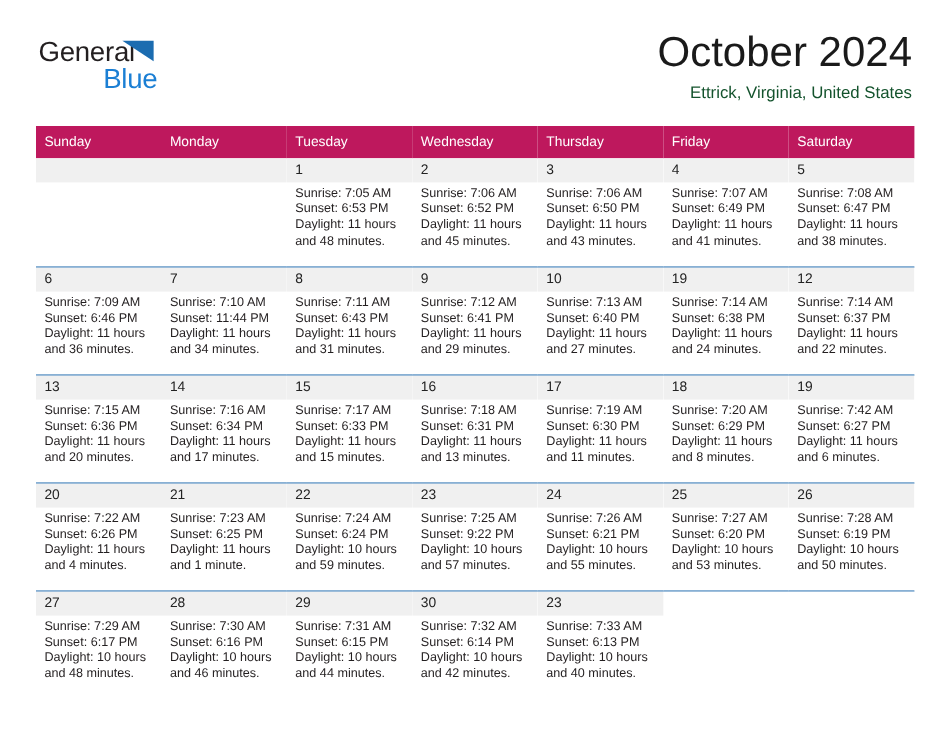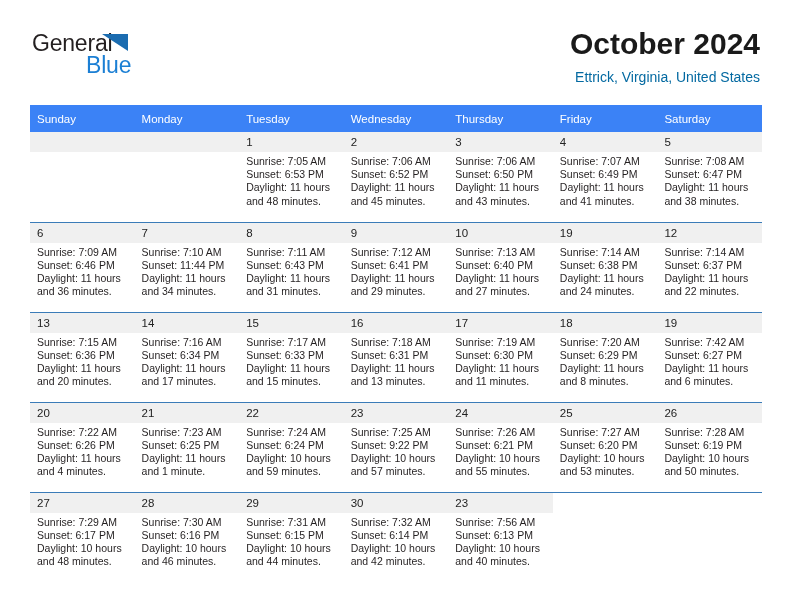--- a/index.html
+++ b/index.html
@@ -67,45 +67,45 @@
     margin-left: 22px;
   }
 
   .title-block {
     position: absolute;
     right: 0;
     top: 0;
     text-align: right;
   }
   .cal-title {
-    font-size: 30px;
+    font-size: 35px;
     line-height: 32px;
     color: #1a1a1a;
-    font-weight: bold;
+    font-weight: normal;
     white-space: nowrap;
   }
   .cal-subtitle {
     margin-top: 8px;
     font-size: 14px;
     line-height: 18px;
-    color: #0369a1;
+    color: #14532d;
     white-space: nowrap;
   }
 
   
   .calendar {
     position: absolute;
     left: 30px;
     top: 105px;
     width: 732px;
     border-collapse: collapse;
     table-layout: fixed;
   }
   .calendar th {
-    background: #3b82f6;
+    background: #be185d;
     color: #ffffff;
     font-size: 11.5px;
     font-weight: normal;
     text-align: left;
     padding: 5px 0 5px 7px;
     height: 17px;
     border: none;
   }
   .calendar td {
     width: 104.57px;
@@ -532,21 +532,21 @@
                 <div>Sunset: 6:14 PM</div>
                 <div>Daylight: 10 hours</div>
                 <div>and 42 minutes.</div>
               </div>
             </div>
           </td>
           <td>
             <div class="cell">
               <div class="daynum">23</div>
               <div class="info">
-                <div>Sunrise: 7:56 AM</div>
+                <div>Sunrise: 7:33 AM</div>
                 <div>Sunset: 6:13 PM</div>
                 <div>Daylight: 10 hours</div>
                 <div>and 40 minutes.</div>
               </div>
             </div>
           </td>
           <td>
             <div class="cell empty blank">
               <div class="daynum"></div>
             </div>

